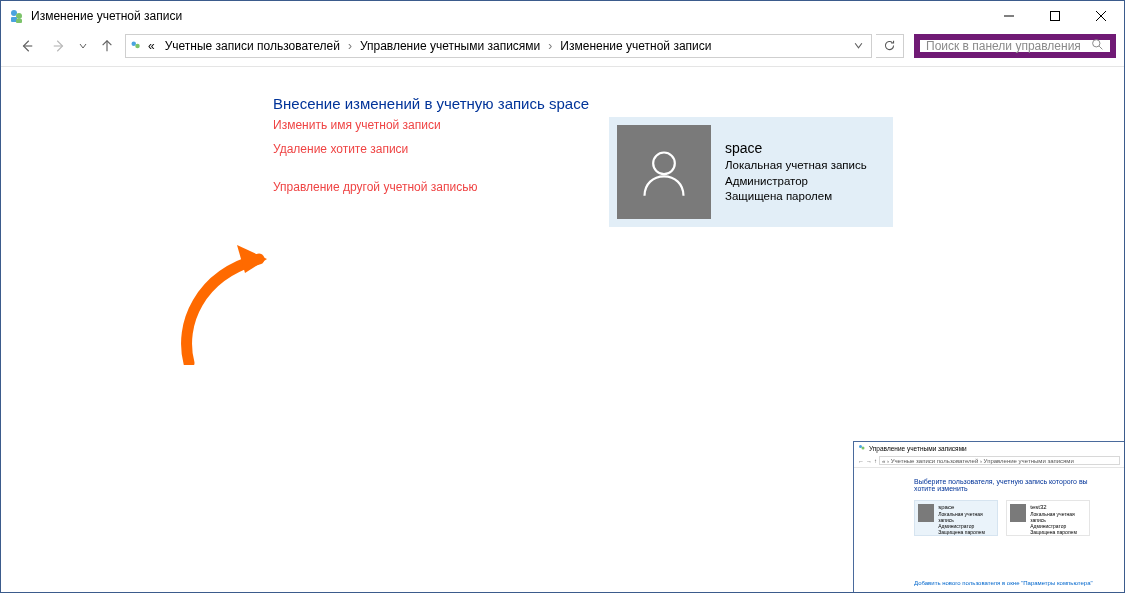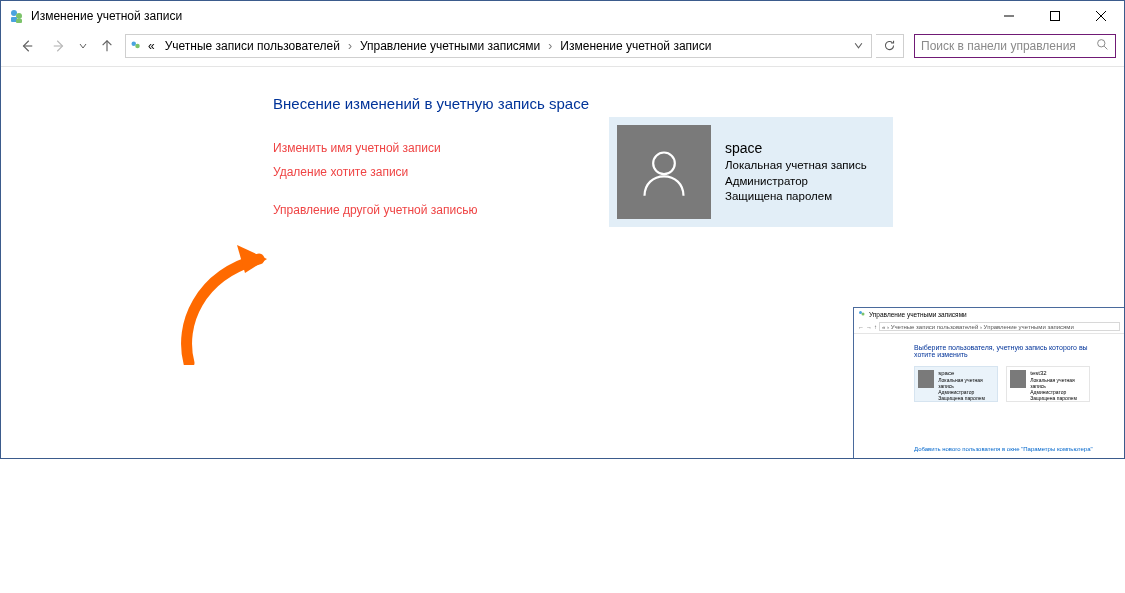--- a/index.html
+++ b/index.html
@@ -1,42 +1,42 @@
 <!DOCTYPE html>
 <html><head>
 <meta charset="utf-8">
 <style>
   html,body{margin:0;padding:0;font-family:"Segoe UI",Arial,sans-serif;font-size:12px;color:#000;background:#fff}
   *{box-sizing:border-box}
-  .window{position:relative;width:1125px;height:459px;border:1px solid #3b5b8c;background:#fff;overflow:hidden}
+  .window{position:relative;width:1125px;height:593px;border:1px solid #3b5b8c;background:#fff;overflow:hidden}
   
   .titlebar{height:30px;display:flex;align-items:center;padding:0 0 0 8px;background:#fff}
   .titlebar .app-icon{width:16px;height:16px;margin-right:6px;flex:0 0 auto}
   .titlebar .title{flex:1 1 auto;font-size:12px;color:#000}
   .win-controls{display:flex;height:100%}
   .win-btn{width:46px;height:100%;display:flex;align-items:center;justify-content:center;color:#000}
   .win-btn svg{width:10px;height:10px;display:block}
   
   .navrow{height:36px;display:flex;align-items:center;gap:4px;padding:0 8px 6px 12px;border-bottom:1px solid #e5e5e5}
   .nav-arrow{width:28px;height:24px;display:flex;align-items:center;justify-content:center;color:#606060}
   .nav-arrow.disabled{color:#b8b8b8}
   .nav-arrow svg{width:14px;height:14px}
   .chev-sep{width:12px;text-align:center;color:#9a9a9a}
   .address{flex:1 1 auto;height:24px;border:1px solid #cfcfcf;display:flex;align-items:center;padding:0 4px;gap:2px;min-width:0}
   .address .crumb{color:#000;padding:0 4px;white-space:nowrap}
   .address .sep{color:#7a7a7a;padding:0 2px}
   .address .spacer{flex:1 1 auto}
   .addr-chev{color:#606060;padding:0 4px}
   .refresh{width:28px;height:24px;border:1px solid #cfcfcf;border-left:none;display:flex;align-items:center;justify-content:center;color:#555}
-  .search{width:202px;height:24px;border:1px solid #701a75;margin-left:6px;display:flex;align-items:center;padding:0 6px;color:#777}
+  .search{width:202px;height:24px;border:6px solid #701a75;margin-left:6px;display:flex;align-items:center;padding:0 6px;color:#777}
   .search .ph{flex:1 1 auto;font-size:12px;color:#8a8a8a}
   .search svg{width:13px;height:13px}
   
   .content{position:relative;padding:28px 0 0 272px}
-  .heading{color:#003399;font-size:15px;margin-bottom:29px}
+  .heading{color:#003399;font-size:15px;margin-bottom:6px}
   .links a{display:block;color:#ef4444;font-size:12px;margin-bottom:10px;text-decoration:none}
   .links .gap{height:14px}
   
   .card{position:absolute;left:608px;top:50px;width:284px;height:110px;background:#e2eef7;padding:8px;display:flex;gap:14px}
   .avatar{width:94px;height:94px;background:#7a7a7a;display:flex;align-items:center;justify-content:center}
   .avatar svg{width:52px;height:52px;stroke:#fff;fill:none;stroke-width:2}
   .card-info{display:flex;flex-direction:column;justify-content:center;line-height:1.35}
   .card-info .uname{font-size:14px}
   .card-info div{font-size:11.5px}
   

